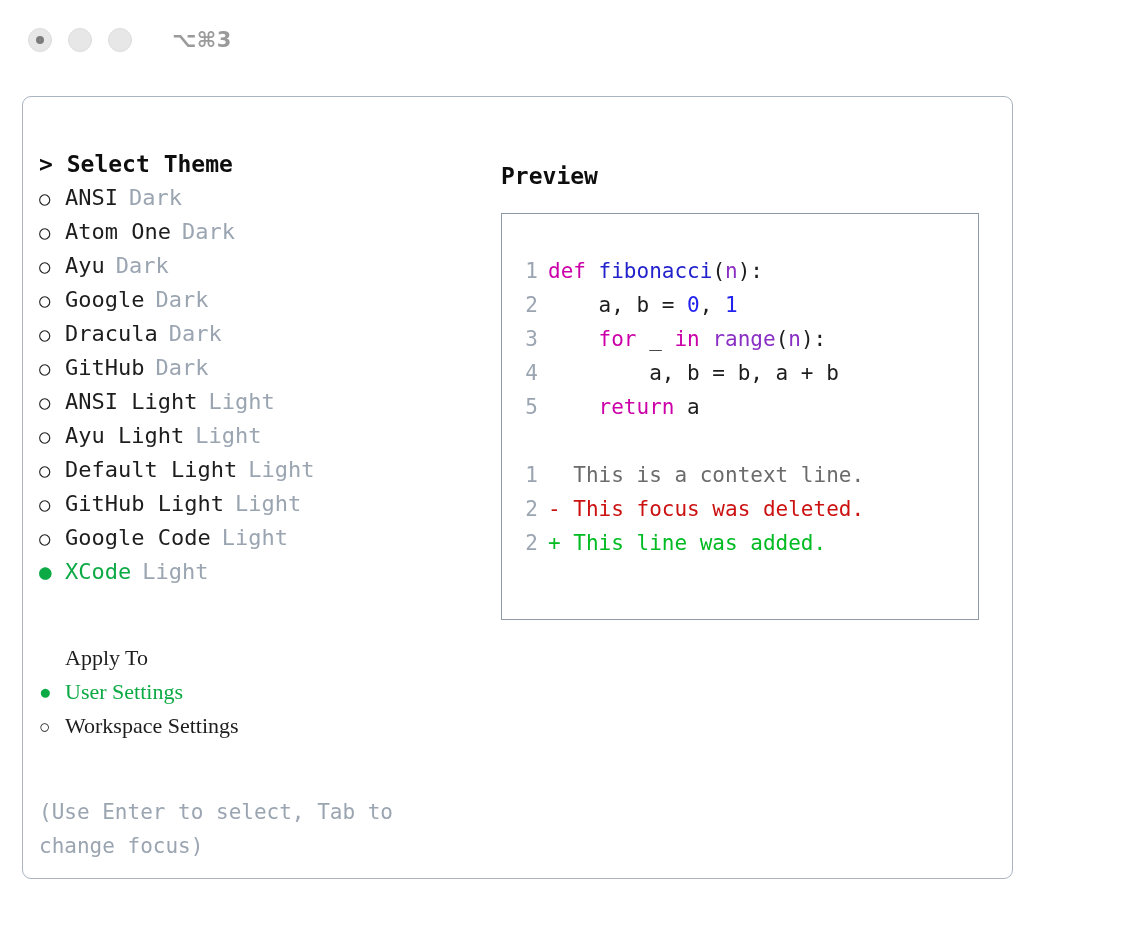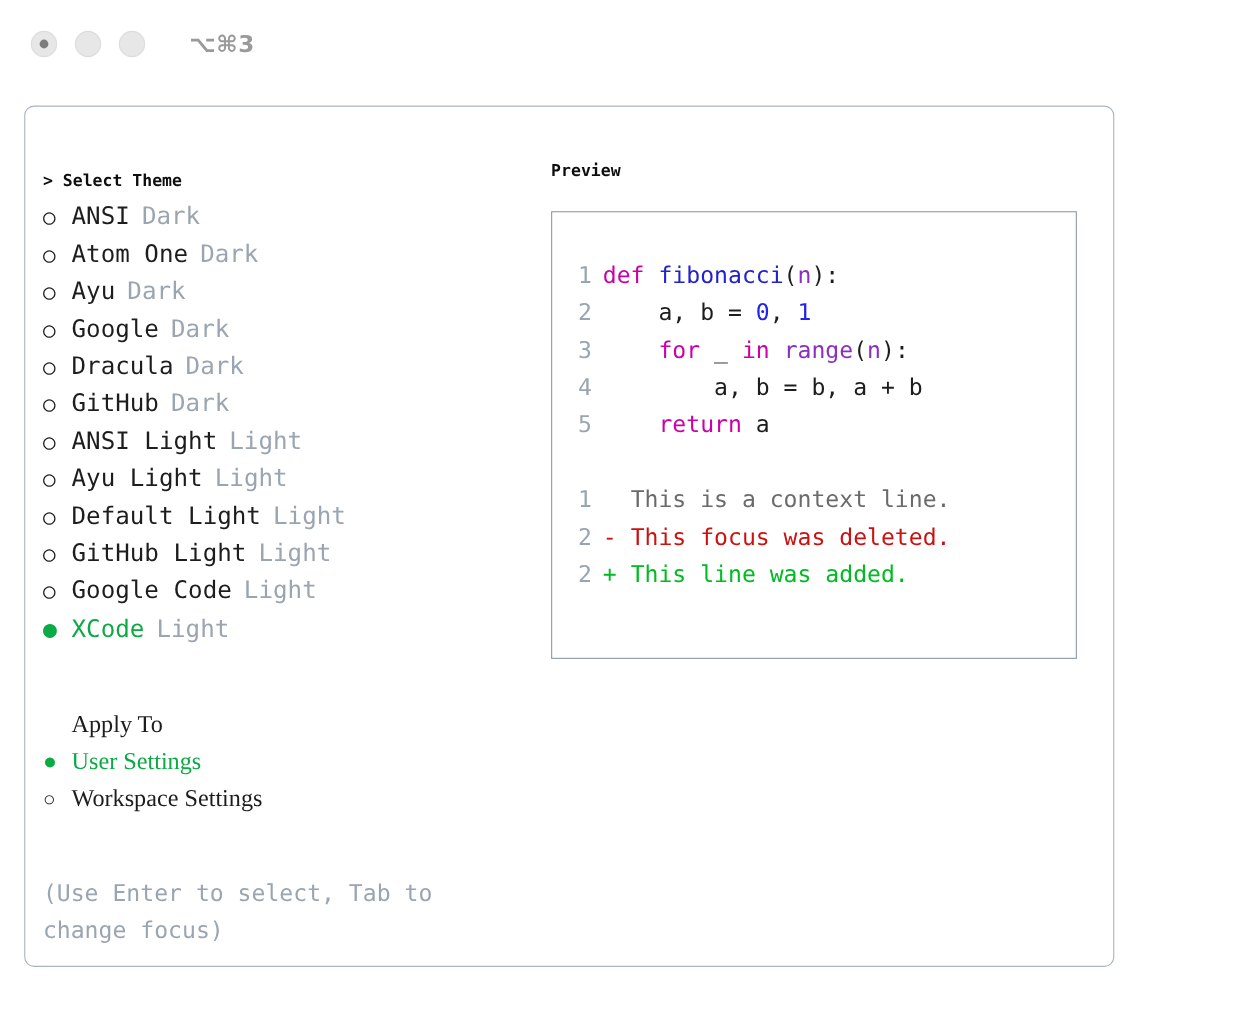--- a/index.html
+++ b/index.html
@@ -81,26 +81,26 @@
   
   #theme-column {
     position: absolute;
     left: 16px;
     top: 50px;
     width: 450px;
   }
   #preview-column {
     position: absolute;
     left: 478px;
-    top: 41px;
+    top: 62px;
     width: 500px;
   }
 
   .section-header {
-    font-size: 15px;
+    font-size: 23px;
     font-weight: 700;
     color: #0e0e0e;
     line-height: 34px;
     white-space: pre;
   }
 
   .opt-row {
     display: flex;
     align-items: baseline;
     line-height: 34px;

